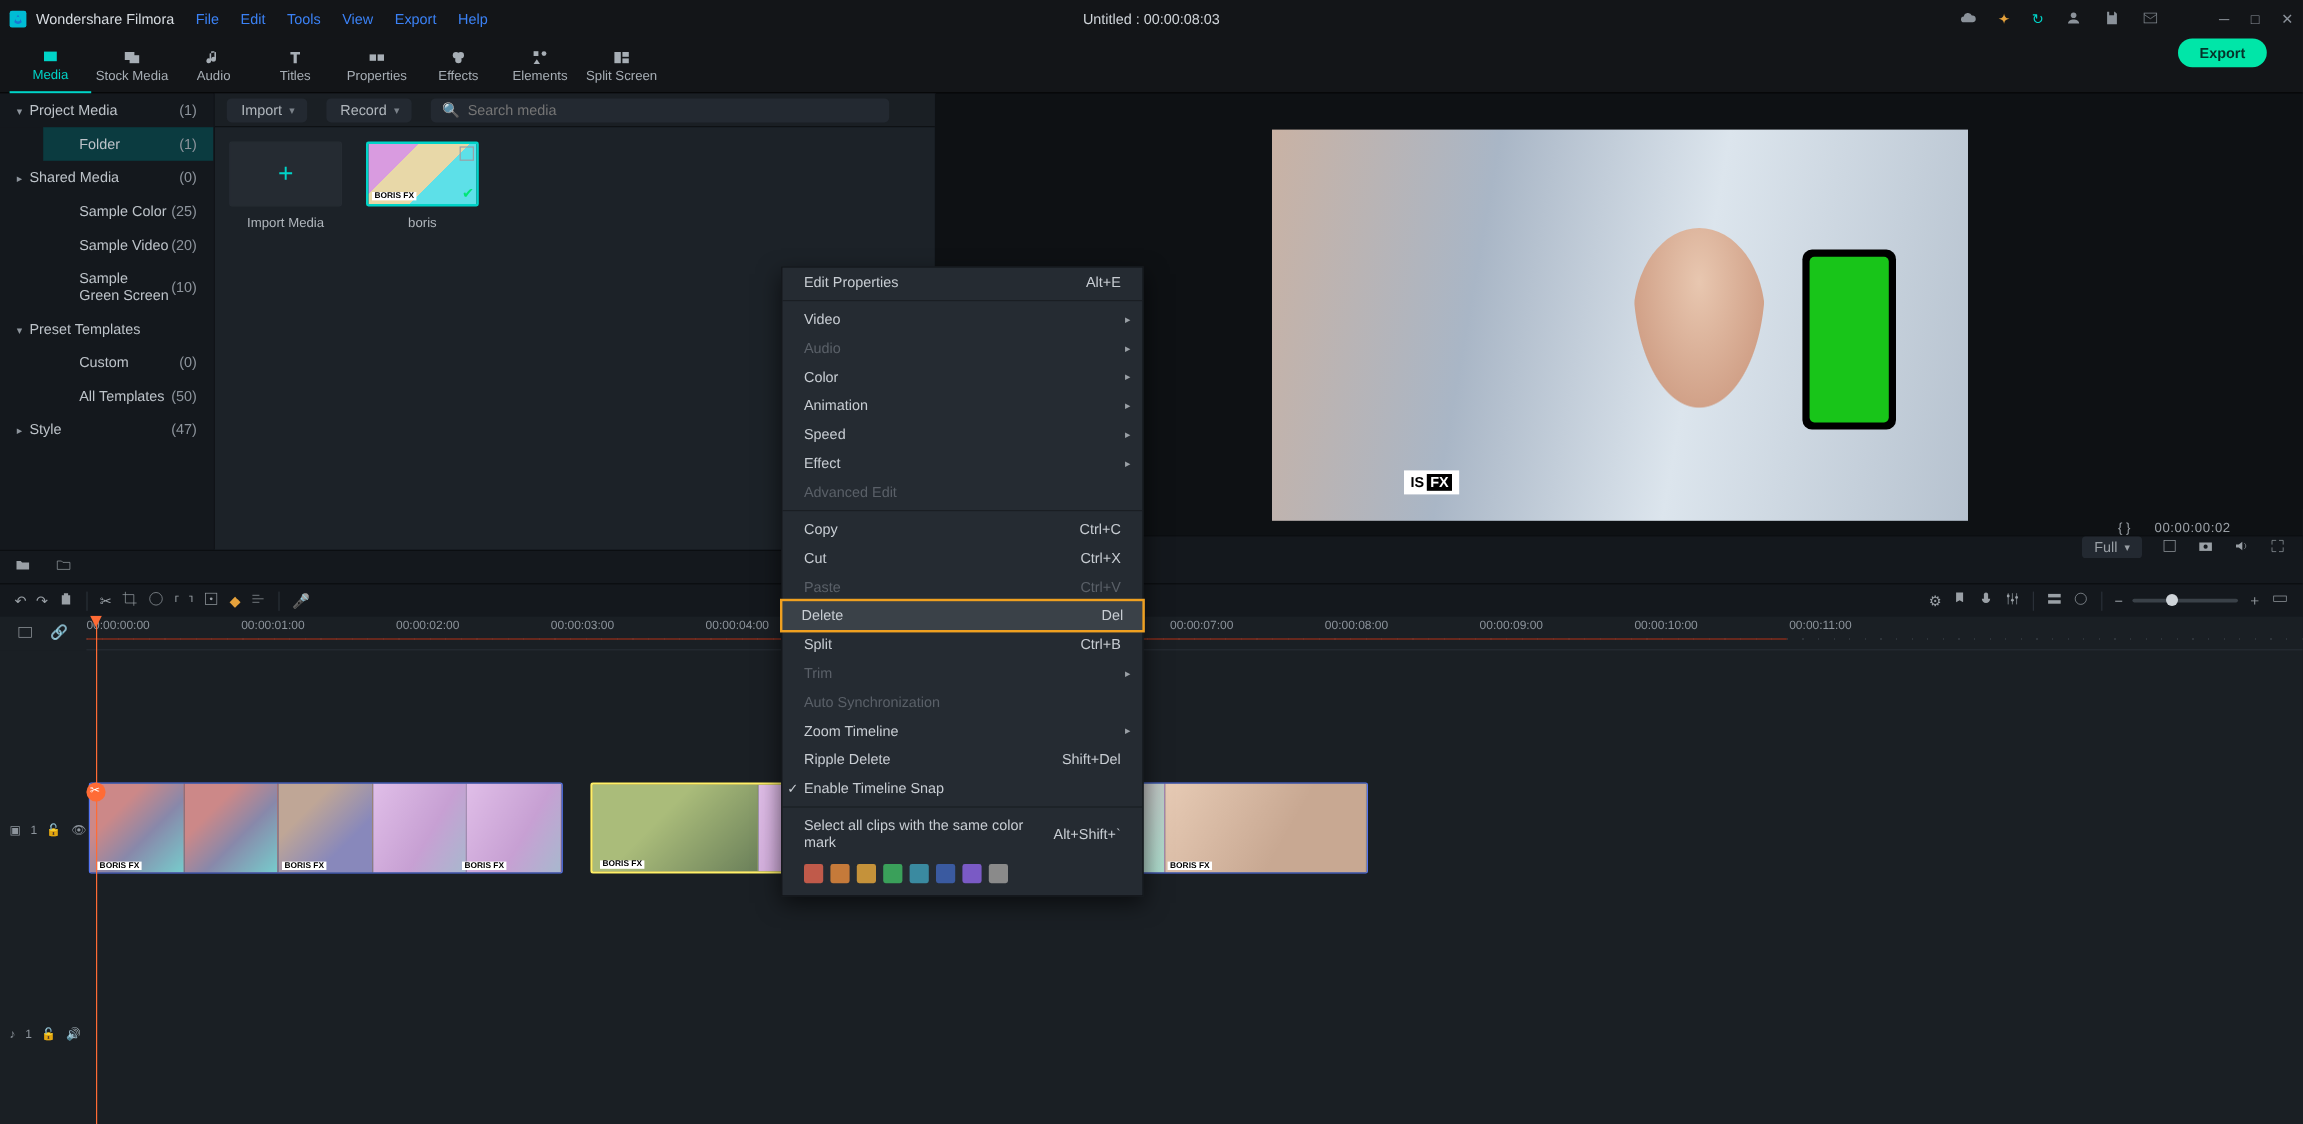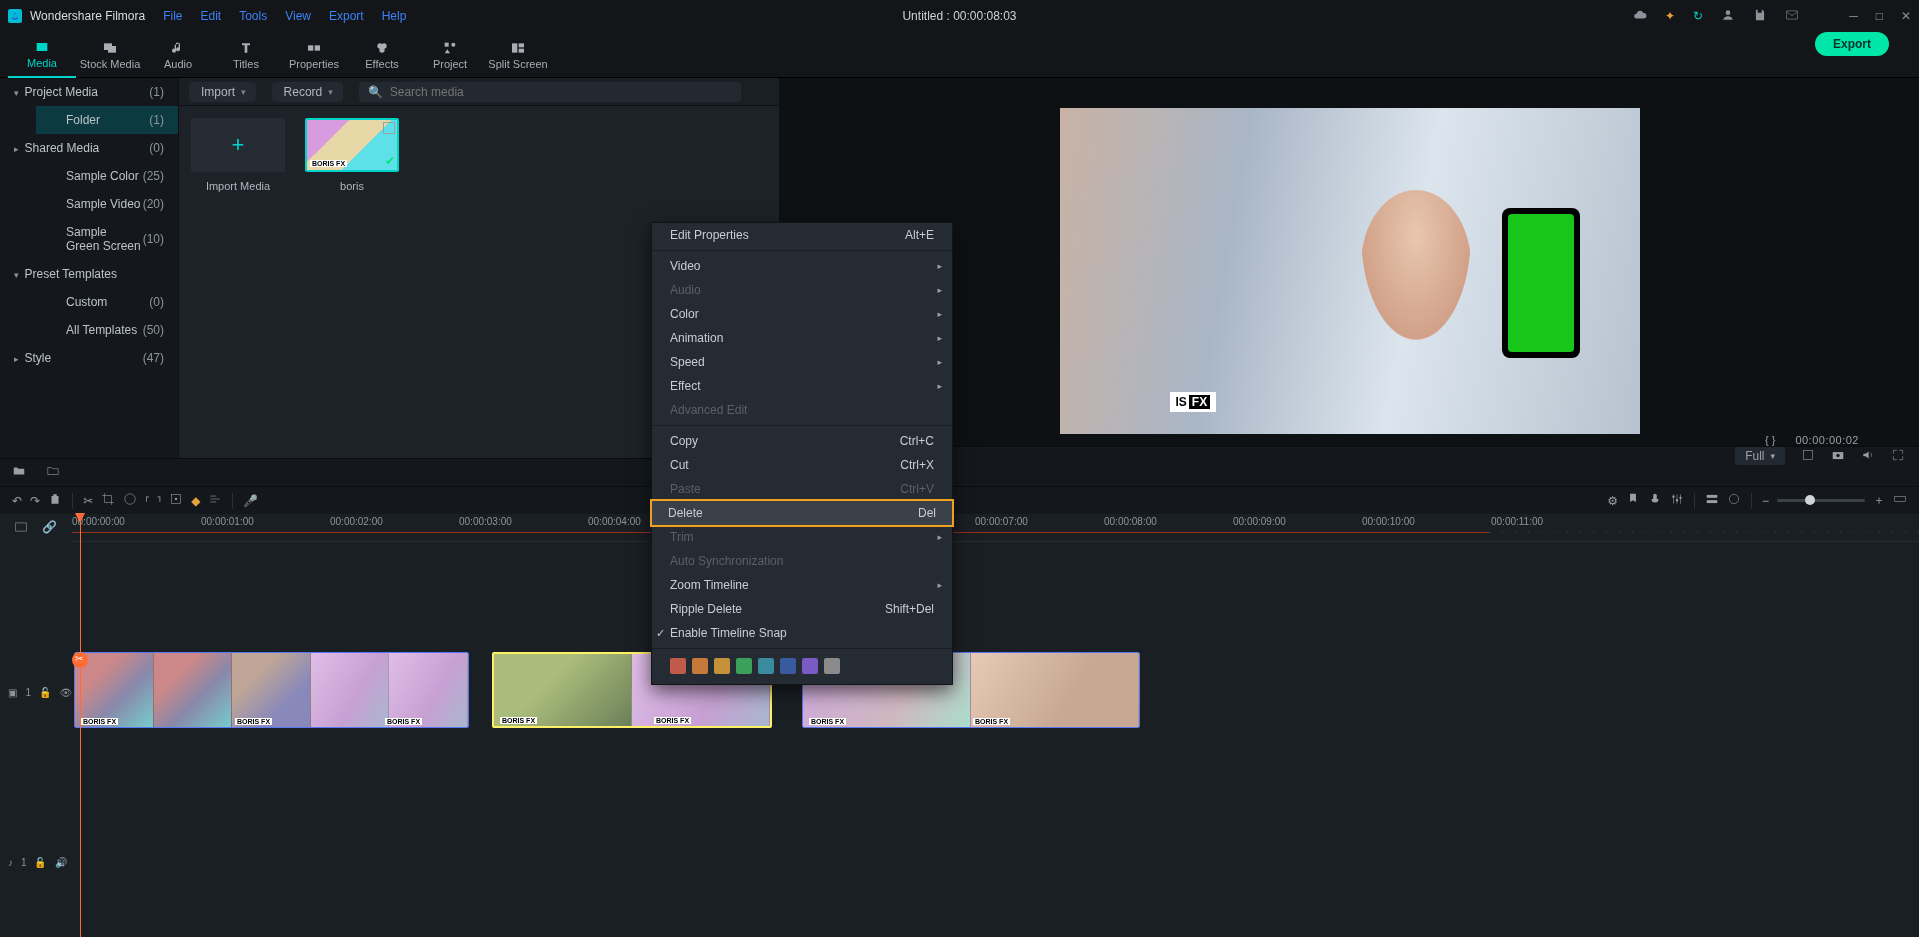--- a/index.html
+++ b/index.html
@@ -198,21 +198,21 @@
         <circle cx="12" cy="15" r="4"></circle>
       </svg>
       <span>Effects</span>
     </div>
   <div class="panel-tab">
       <svg viewBox="0 0 24 24">
         <rect x="4" y="4" width="6" height="6"></rect>
         <circle cx="17" cy="7" r="3"></circle>
         <path d="M4 20l4-6 4 6z"></path>
       </svg>
-      <span>Project</span>
+      <span>Elements</span>
     </div>
   <div class="panel-tab">
       <svg viewBox="0 0 24 24">
         <rect x="3" y="5" width="8" height="14"></rect>
         <rect x="13" y="5" width="8" height="6"></rect>
         <rect x="13" y="13" width="8" height="6"></rect>
       </svg>
       <span>Split Screen</span>
     </div>
   <button class="export-btn">Export</button>
@@ -544,20 +544,24 @@
       <span>Ctrl+X</span>
     </div>
     <div class="cm-item disabled">
       <span>Paste</span>
       <span>Ctrl+V</span>
     </div>
     <div class="cm-item highlight">
       <span>Delete</span>
       <span>Del</span>
     </div>
+    <div class="cm-item">
+      <span>Split</span>
+      <span>Ctrl+B</span>
+    </div>
     <div class="cm-item sub disabled">
       <span>Trim</span>
       <span></span>
     </div>
     <div class="cm-item disabled">
       <span>Auto Synchronization</span>
       <span></span>
     </div>
     <div class="cm-item sub">
       <span>Zoom Timeline</span>
@@ -565,20 +569,24 @@
     </div>
     <div class="cm-item">
       <span>Ripple Delete</span>
       <span>Shift+Del</span>
     </div>
     <div class="cm-item checked">
       <span>Enable Timeline Snap</span>
       <span></span>
     </div>
     <div class="cm-sep"></div>
+    <div class="cm-item">
+      <span>Select all clips with the same color mark</span>
+      <span>Alt+Shift+`</span>
+    </div>
     <div class="cm-colors">
       <div style="background: rgb(192, 90, 74);"></div>
       <div style="background: rgb(197, 122, 58);"></div>
       <div style="background: rgb(197, 146, 58);"></div>
       <div style="background: rgb(58, 160, 90);"></div>
       <div style="background: rgb(58, 138, 160);"></div>
       <div style="background: rgb(58, 90, 160);"></div>
       <div style="background: rgb(122, 90, 197);"></div>
       <div style="background: rgb(138, 138, 138);"></div>
     </div>

